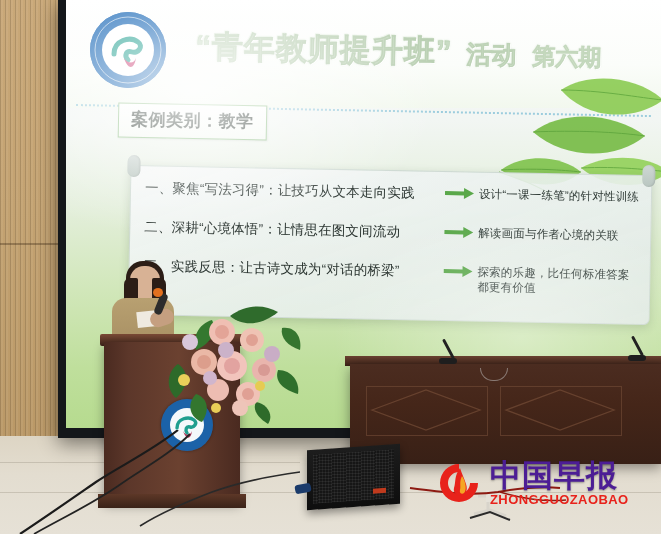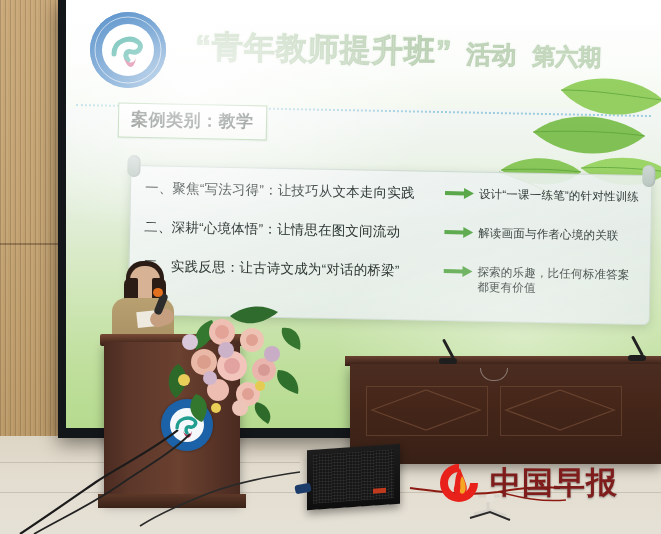--- a/index.html
+++ b/index.html
@@ -273,21 +273,21 @@
   .tripod{position:absolute;left:460px;top:488px;width:60px;height:46px;}
 
   
   .watermark{
     position:absolute;left:434px;top:452px;width:215px;height:62px;
     display:flex;align-items:center;
   }
   .wm-flame{width:50px;height:50px;position:relative;flex:0 0 50px;}
   .wm-text{margin-left:6px;}
   .wm-main{
-    font-size:31px;font-weight:bold;color:#7f1d1d;line-height:32px;
+    font-size:31px;font-weight:bold;color:#4c1d95;line-height:32px;
     letter-spacing:1px;
     text-shadow:0 1px 2px rgba(0,0,0,.35);
   }
   .wm-sub{
     font-size:13px;font-weight:bold;color:#e8221b;letter-spacing:.4px;
     line-height:14px;margin-top:1px;
   }
 </style>
 </head>
 <body>
@@ -482,16 +482,17 @@
     <div class="wm-flame">
       <svg width="50" height="50" viewBox="0 0 50 50">
         <path d="M44 25 A19 19 0 1 1 25 6 A19 19 0 0 0 44 25 Z" fill="#e8221b" opacity="0"></path>
         <path d="M6 25 A19 19 0 0 0 25 44 A19 19 0 0 0 44 25 L36 25 A11 11 0 0 1 25 36 A11 11 0 0 1 14 25 A11 11 0 0 1 25 14 L25 6 A19 19 0 0 0 6 25 Z" fill="#e8221b"></path>
         <path d="M26 10 C20 18,22 24,20 30 C19 34,22 38,26 38 C32 38,34 32,32 26 C30 20,28 16,26 10 Z" fill="#e8221b"></path>
         <path d="M28 18 C25 24,27 28,26 32 C25 35,28 37,30 35 C33 32,32 24,28 18 Z" fill="#f5a623"></path>
       </svg>
     </div>
     <div class="wm-text">
       <div class="wm-main">中国早报</div>
+      <div class="wm-sub">ZHONGGUOZAOBAO</div>
     </div>
   </div>
 
 </div>
 
 </body></html>

